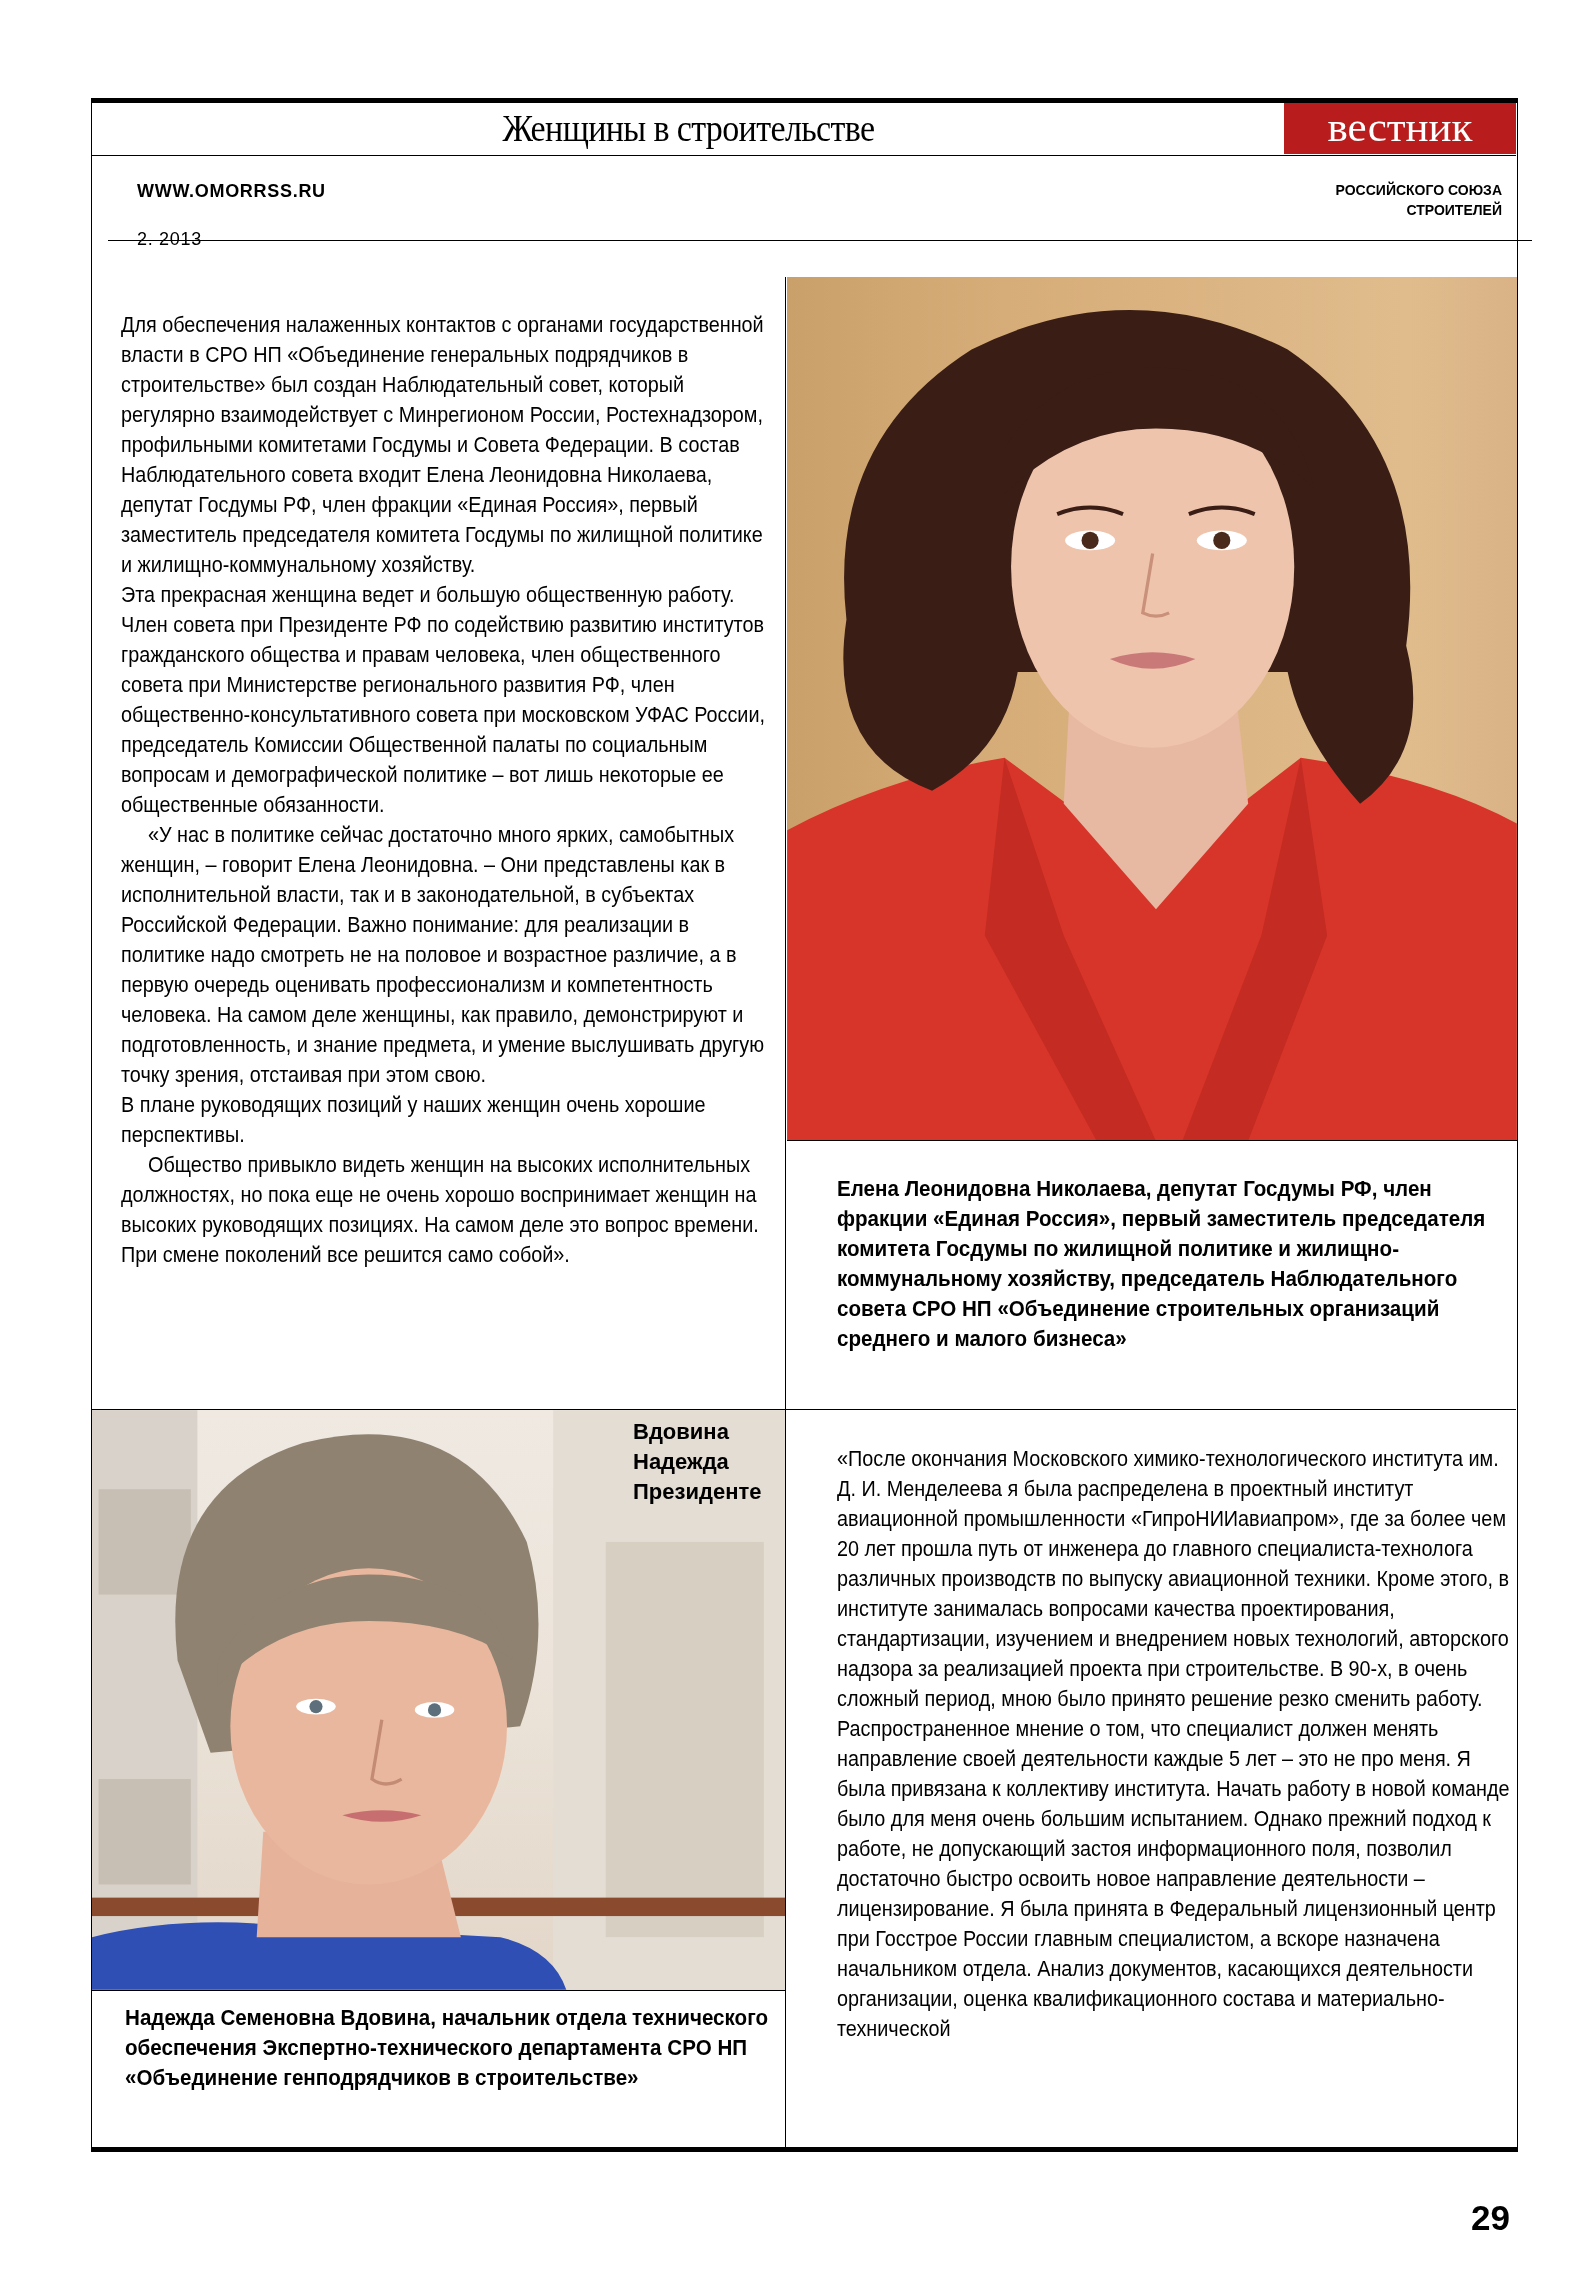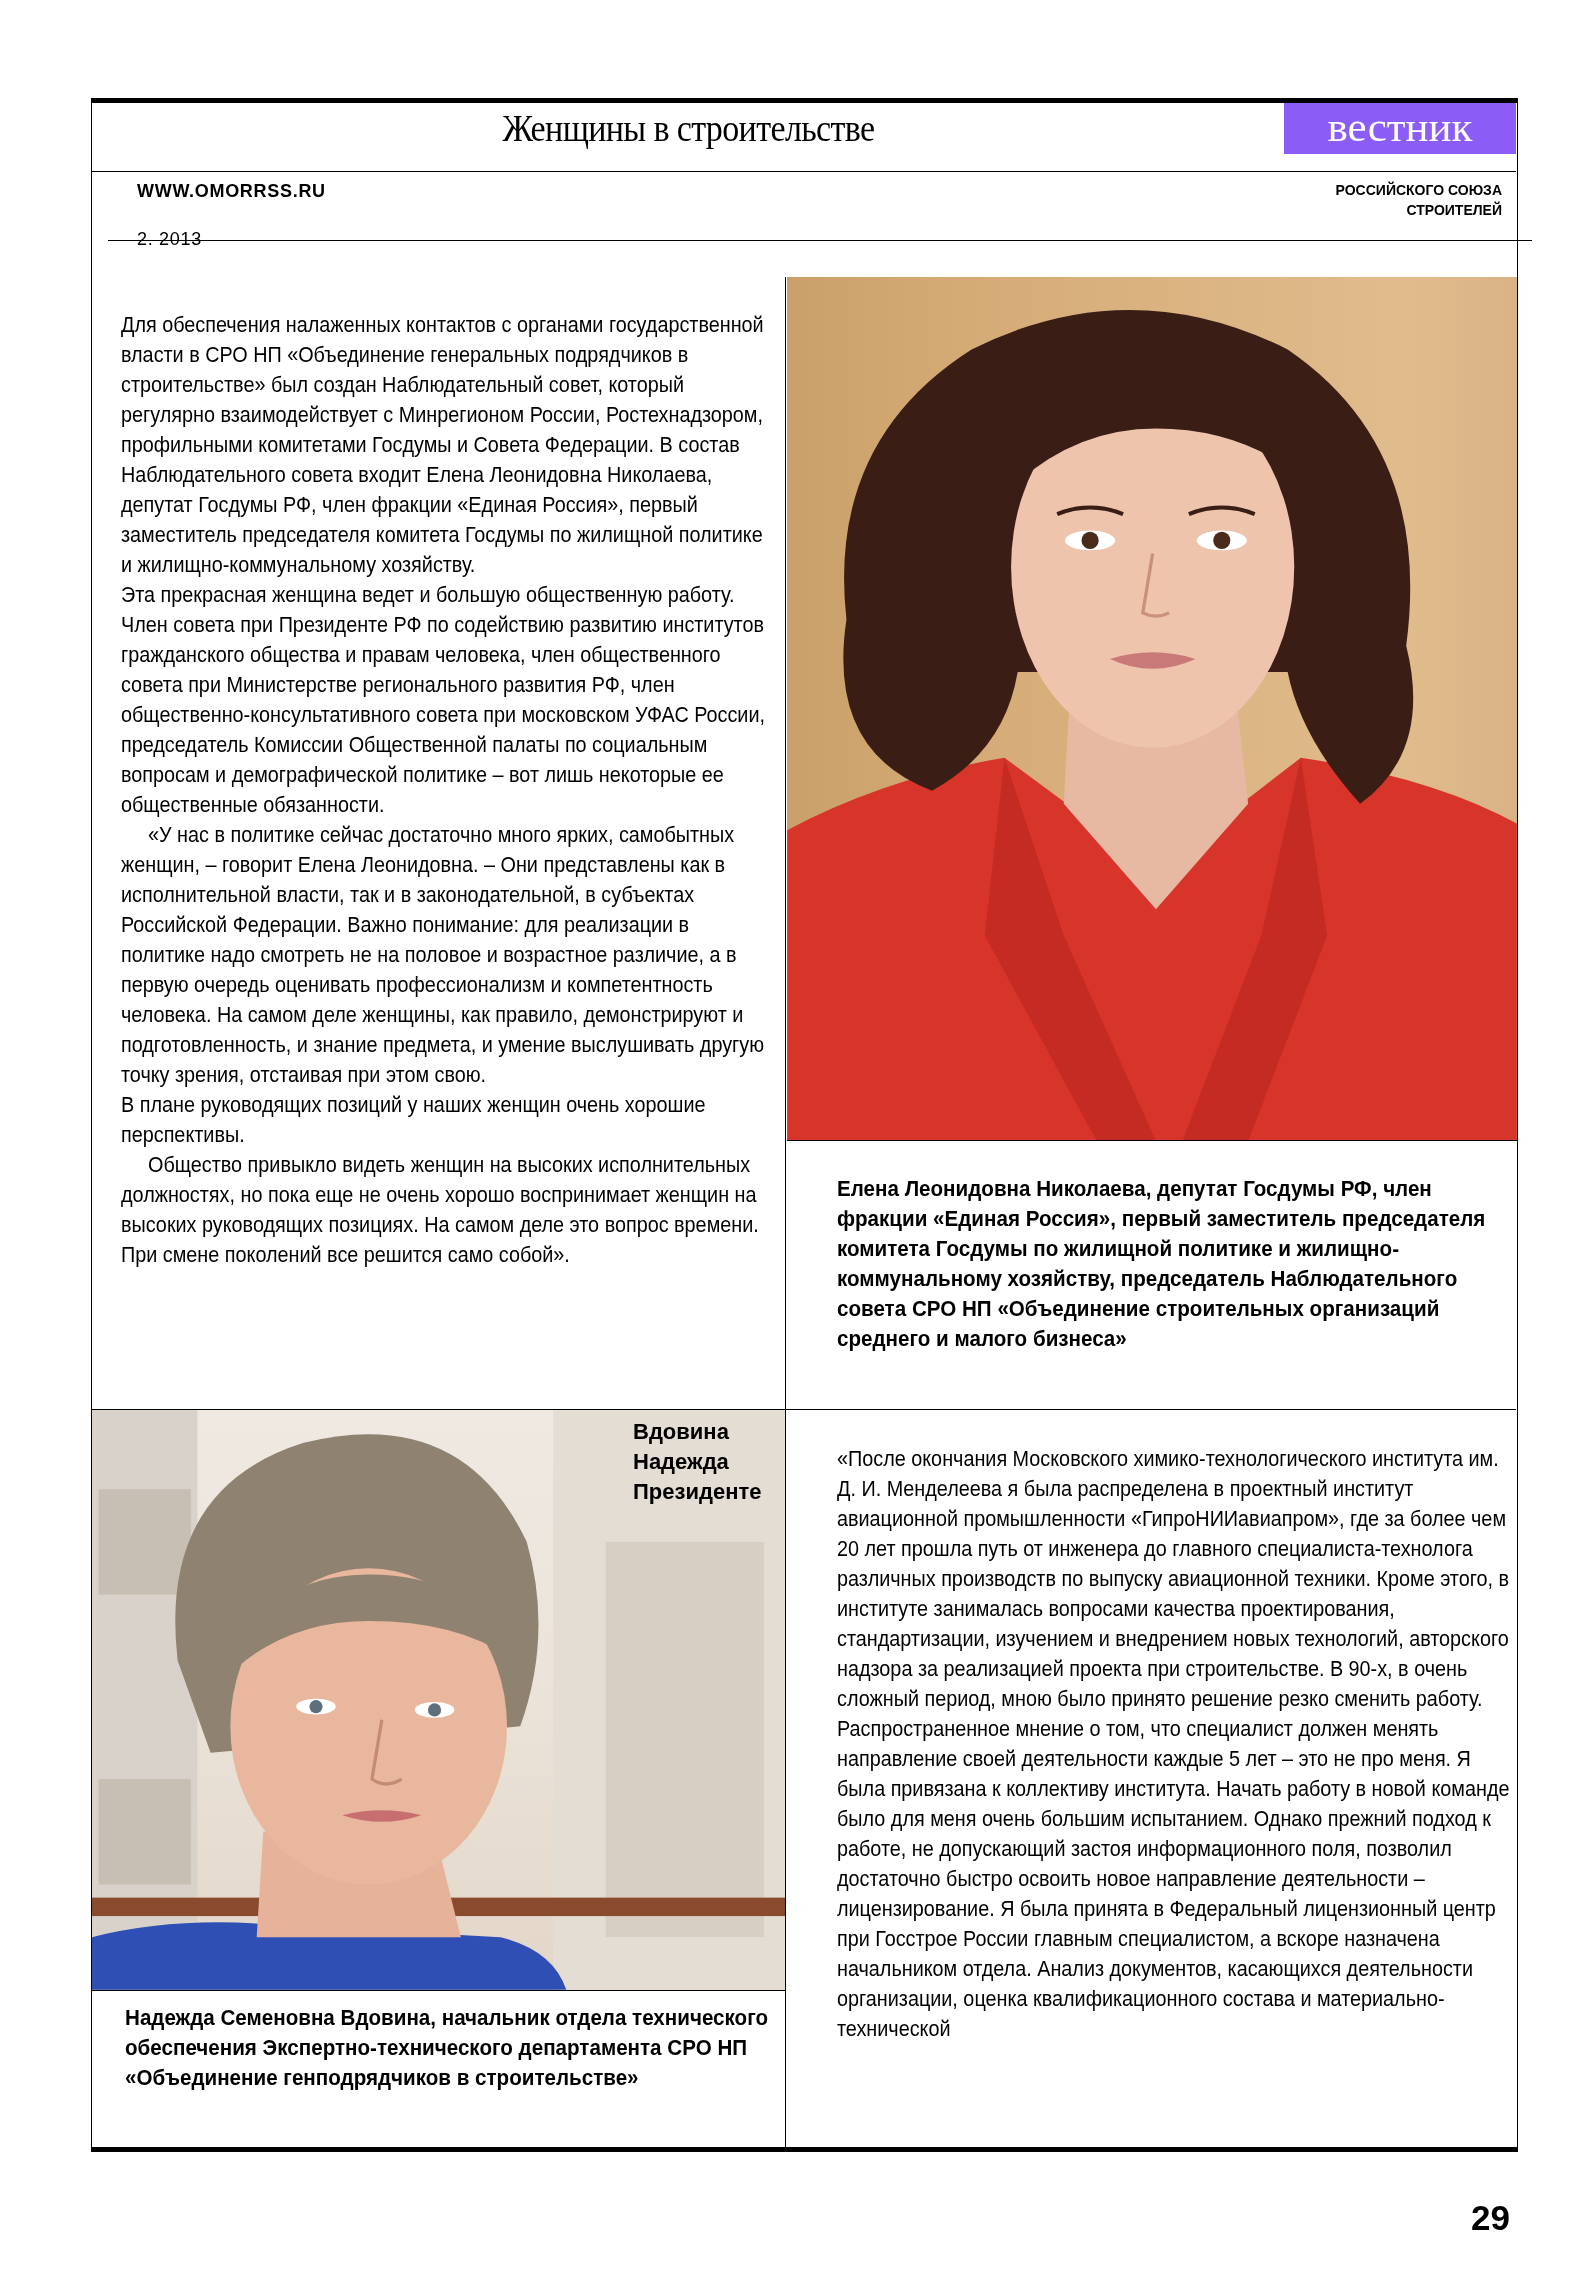--- a/index.html
+++ b/index.html
@@ -5,26 +5,26 @@
   html, body { margin: 0; padding: 0; background: #ffffff; }
   body { width: 1595px; height: 2295px; position: relative; overflow: hidden;
          font-family: "Liberation Sans", sans-serif; color: #000; }
 
   .frame { position: absolute; left: 91px; top: 98px; width: 1427px; height: 2054px;
            border-left: 1.3px solid #000; border-right: 1.3px solid #000; box-sizing: border-box; }
   .top-rule { position: absolute; left: 91px; top: 98px; width: 1427px; height: 5.3px; background: #000; }
   .bottom-rule { position: absolute; left: 91px; top: 2147px; width: 1427px; height: 5.3px; background: #000; }
 
   
-  .header { position: absolute; left: 92px; top: 103px; width: 1424px; height: 69px;
+  .header { position: absolute; left: 92px; top: 103px; width: 1424px; height: 53px;
             border-bottom: 1.3px solid #000; box-sizing: border-box; }
   .section-title { position: absolute; left: 0; width: 1193px; top: 0; height: 51px;
                    font-family: "Liberation Serif", serif; font-size: 37px; line-height: 51px;
                    text-align: center; letter-spacing: -0.7px; transform: scaleX(0.92); transform-origin: center; }
-  .brand-box { position: absolute; right: 0; top: 0; width: 232px; height: 51px; background: #8b5cf6; }
+  .brand-box { position: absolute; right: 0; top: 0; width: 232px; height: 51px; background: #b91c1c; }
   .brand-name { position: absolute; left: 0; right: 0; top: 0; height: 51px; color: #fff;
                 font-family: "Liberation Serif", serif; font-size: 43px; line-height: 47px; text-align: center; }
 
   .meta { position: absolute; left: 108px; top: 155px; width: 1424px; height: 86px;
           border-bottom: 1.3px solid #000; box-sizing: border-box; }
   .site-url { position: absolute; left: 29px; top: 26px; font-size: 18px; font-weight: bold; letter-spacing: 0.7px; }
   .issue { position: absolute; left: 29px; top: 74px; font-size: 18px; font-weight: normal; letter-spacing: 0.7px; }
   .brand-sub { position: absolute; right: 30px; top: 25px; text-align: right; font-size: 14px; font-weight: bold; line-height: 20px; }
 
   

